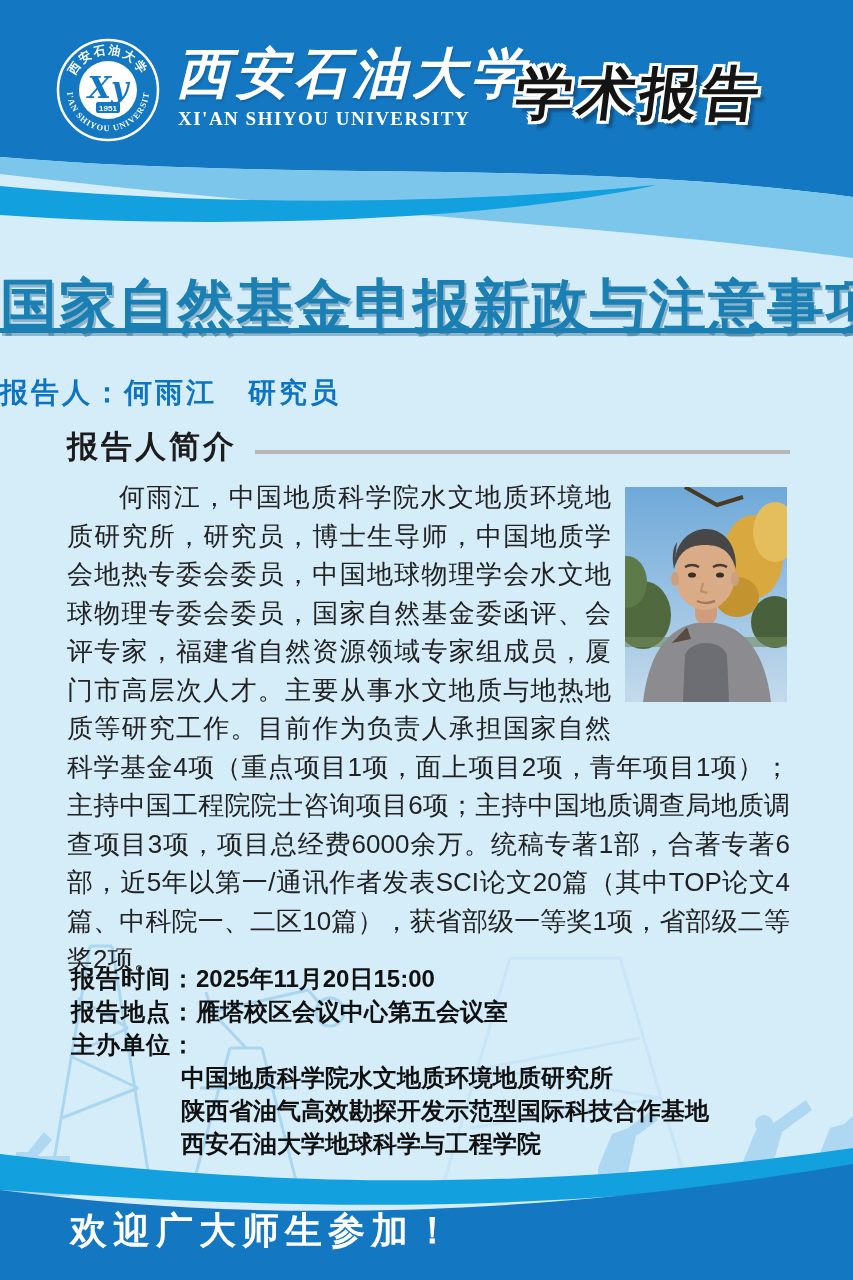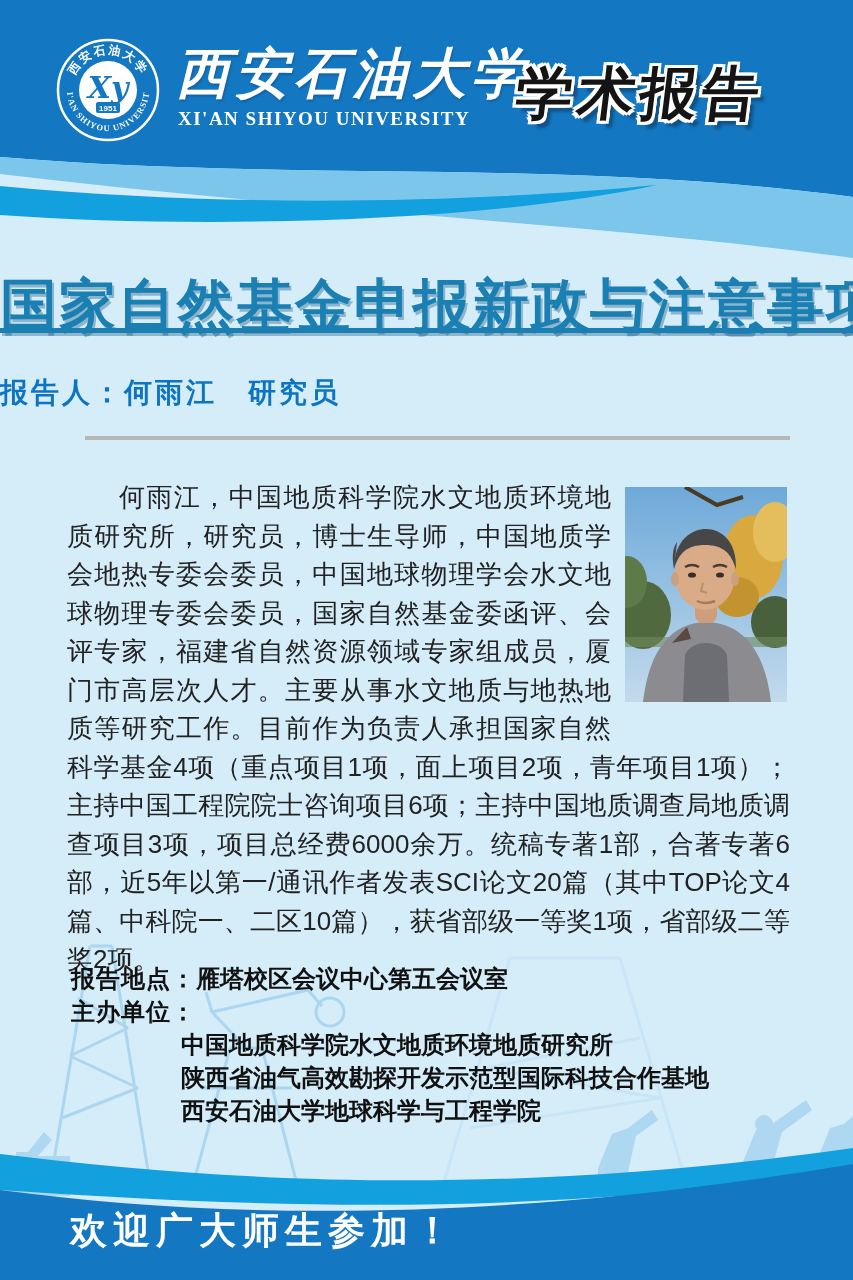--- a/index.html
+++ b/index.html
@@ -82,20 +82,21 @@
   <div class="abs uni-cn">西安石油大学</div>
   <div class="abs uni-en">XI'AN SHIYOU UNIVERSITY</div>
 
   <div class="abs banner">学术报告</div>
 
   <div class="abs main-title">国家自然基金申报新政与注意事项</div>
 
   <div class="abs speaker-line">报告人：何雨江　研究员</div>
 
   <div class="abs section-head">
+    <span class="section-title">报告人简介</span>
     <span class="section-rule"></span>
   </div>
 
   <div class="abs bio-block">
     <div class="photo">
       <svg width="162" height="215" viewBox="0 0 162 215">
         <defs>
           <linearGradient id="sky" x1="0" y1="0" x2="0" y2="1">
             <stop offset="0" stop-color="#6ea9d9"></stop>
               <stop offset="1" stop-color="#c3daec"></stop>
@@ -148,20 +149,24 @@
       <path d="M598,268 V240 L612,206 L628,200 L652,182 L658,192 L636,208 L628,244 H644 V268 Z"></path>
       <path d="M742,268 V236 L756,202 L772,196 L806,172 L812,182 L782,204 L772,240 H790 V268 Z"></path>
       <path d="M818,268 V230 L830,200 L844,196 L853,188 V268 Z"></path>
       <circle cx="764" cy="196" r="9"></circle>
       <path d="M560,268 H853 V252 L560,262 Z" opacity="0.9"></path>
     </g>
   </svg>
 
   <div class="abs details">
     <div class="detail-row">
+      <span class="detail-label">报告时间：</span>
+      <span class="detail-value">2025年11月20日15:00</span>
+    </div>
+    <div class="detail-row">
       <span class="detail-label">报告地点：</span>
       <span class="detail-value">雁塔校区会议中心第五会议室</span>
     </div>
     <div class="detail-row">
       <span class="detail-label">主办单位：</span>
     </div>
     <div class="host-extra">中国地质科学院水文地质环境地质研究所</div>
     <div class="host-extra">陕西省油气高效勘探开发示范型国际科技合作基地</div>
     <div class="host-extra">西安石油大学地球科学与工程学院</div>
   </div>

